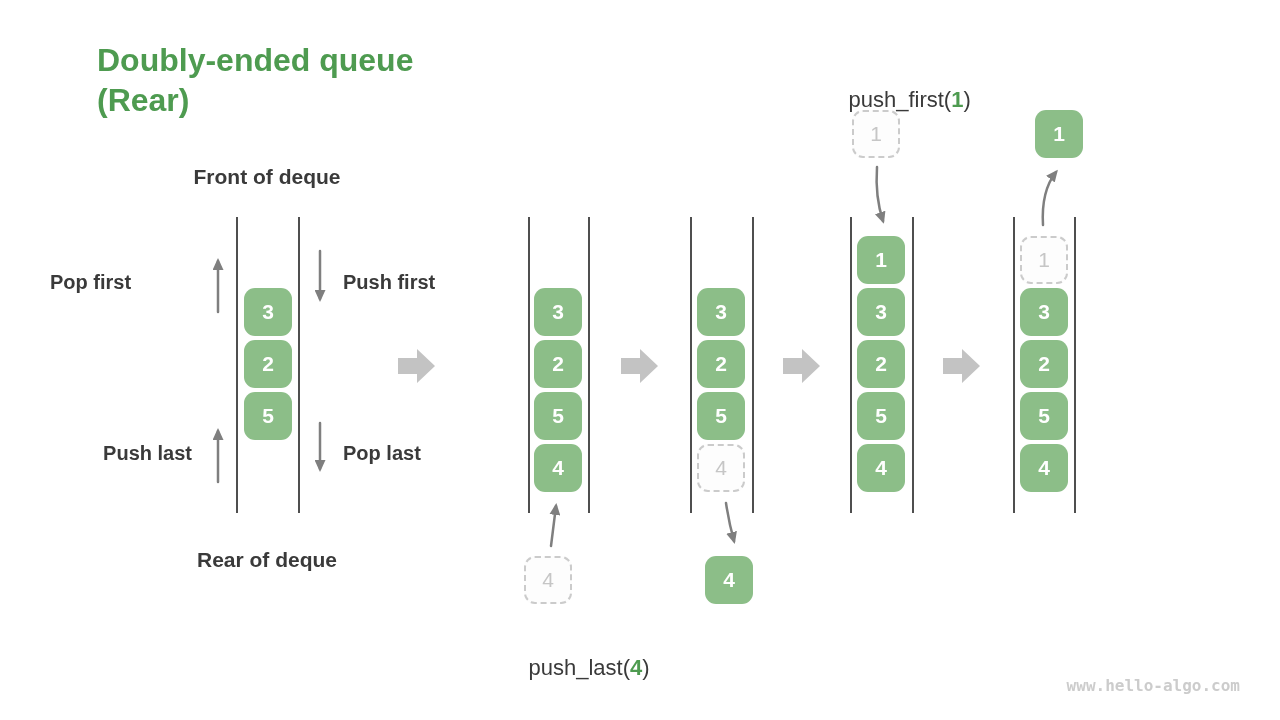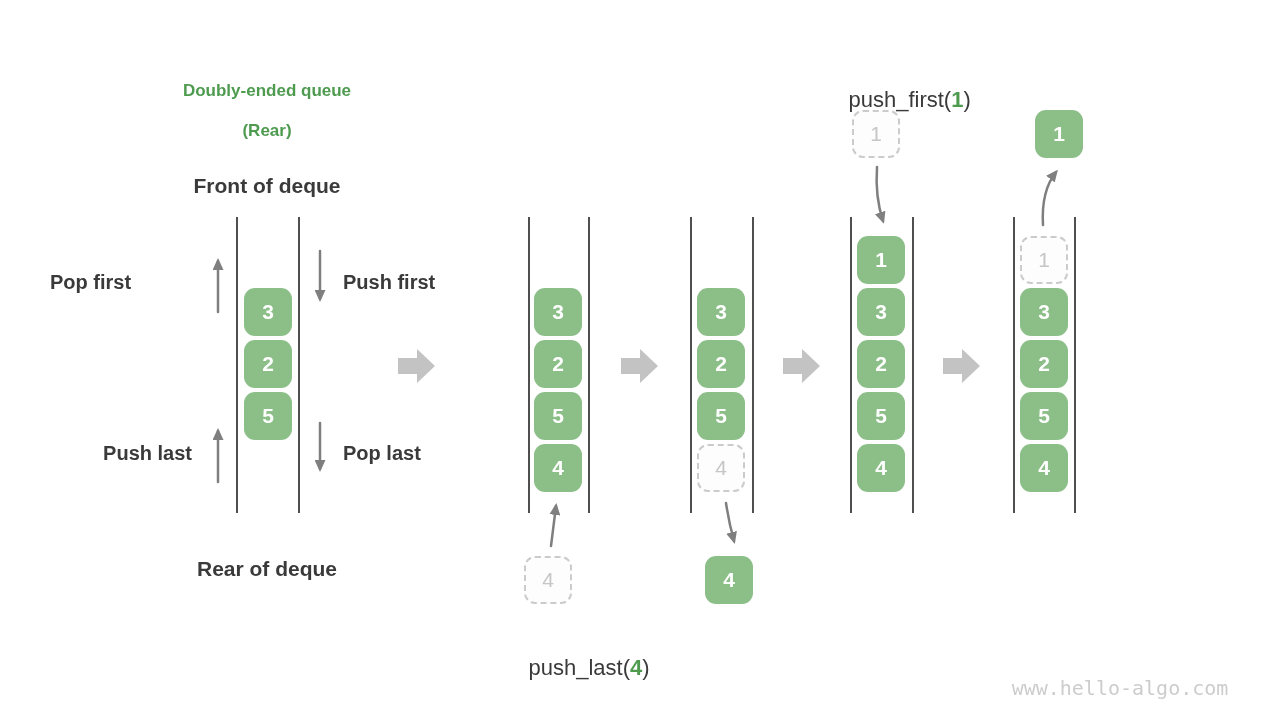--- a/index.html
+++ b/index.html
@@ -25,39 +25,39 @@
   .cell{
     position:absolute;width:48px;height:48px;border-radius:11px;box-sizing:border-box;
     background:var(--box-green);color:#ffffff;font-size:21px;font-weight:600;
     display:flex;align-items:center;justify-content:center;
   }
   .cell.dashed{
     background:var(--dashed-fill);border:2px dashed var(--dashed-border);
     color:var(--dashed-text);font-weight:500;
   }
   .title{
-    left:97px;top:71px;width:340px;text-align:center;
-    color:var(--title-green);font-size:17px;font-weight:700;line-height:40px;
+    left:97px;top:40px;width:340px;
+    color:var(--title-green);font-size:32px;font-weight:700;line-height:40px;
   }
   .deque-end-label{
-    width:340px;text-align:center;font-size:21px;font-weight:700;line-height:24px;color:var(--dark-text);margin-top:9px;
+    width:340px;text-align:center;font-size:21px;font-weight:700;line-height:24px;color:var(--dark-text);
   }
   .side-label{font-size:20px;font-weight:700;line-height:24px;color:var(--dark-text);}
   .code{
     font-family:Liberation Sans, sans-serif;
     font-size:22px;font-weight:500;color:var(--dark-text);white-space:pre;
   }
   .code .arg{color:var(--code-green);font-weight:700;}
   .thin-arrow path{stroke:var(--arrow-gray);stroke-width:2.5;fill:none;stroke-linecap:round;}
   #arrowhead path{fill:var(--arrow-gray);}
   .step-arrow polygon{fill:var(--big-arrow-gray);}
   .watermark{
-    left:1000px;top:676px;width:240px;text-align:center;
+    left:1000px;top:676px;width:240px;text-align:right;
     font-family:"DejaVu Sans Mono","Liberation Mono",monospace;
-    font-size:20px;color:var(--watermark-gray);
+    font-size:16px;color:var(--watermark-gray);font-weight:bold;
   }
 </style>
 </head>
 <body>
 
 <div class="stage">
 
   <svg width="0" height="0" style="position:absolute">
     <defs>
       <marker id="arrowhead" markerUnits="userSpaceOnUse" markerWidth="12" markerHeight="11" refX="9" refY="5.5" orient="auto">

